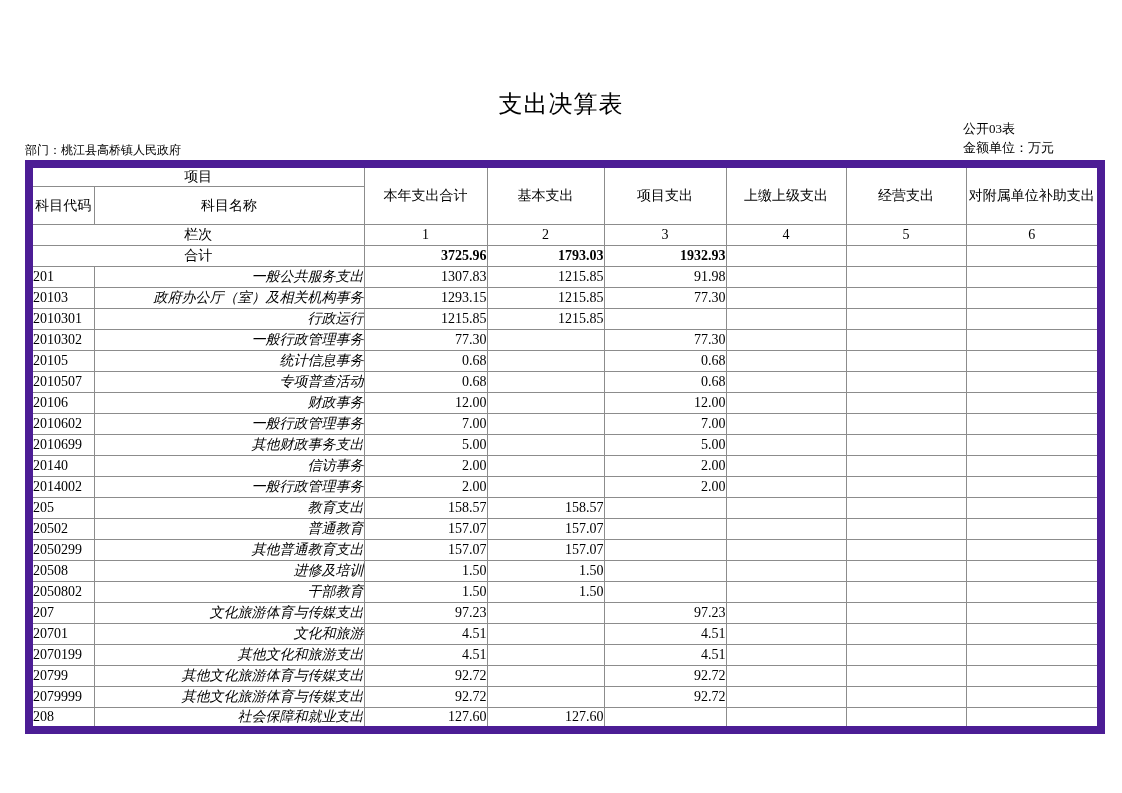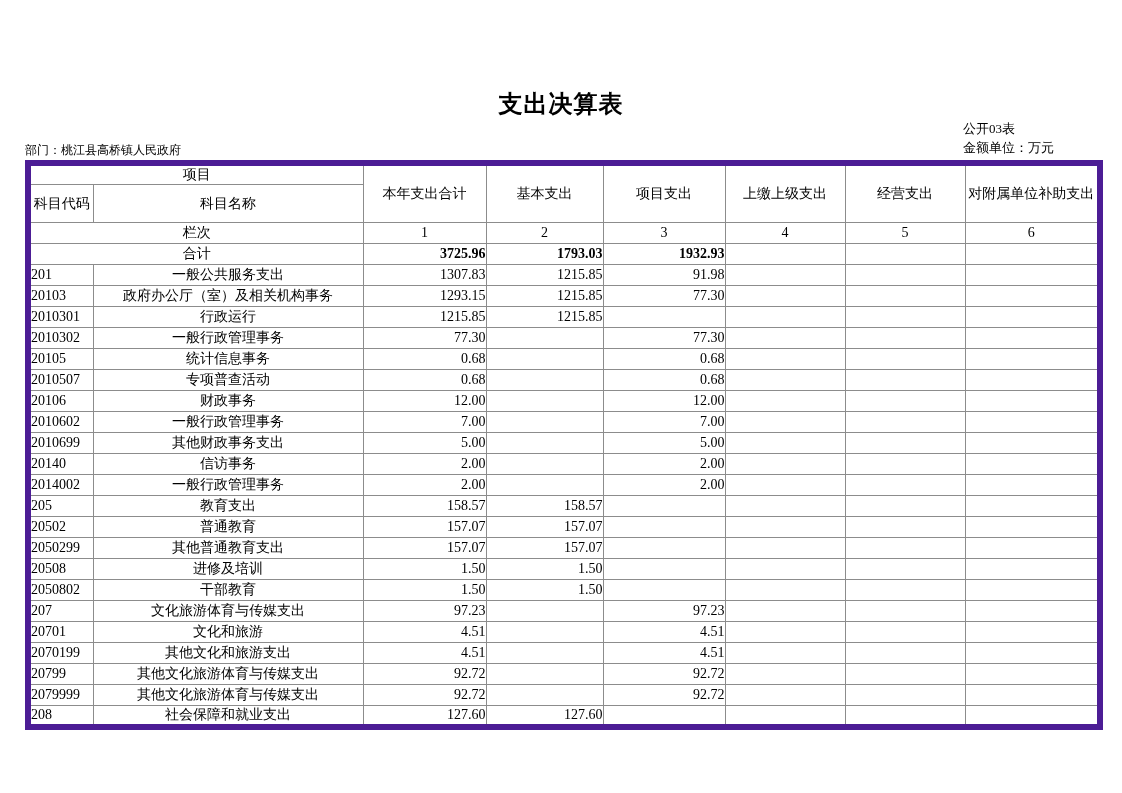--- a/index.html
+++ b/index.html
@@ -9,59 +9,59 @@
     position: relative;
     font-family: "Liberation Serif", "DejaVu Serif", serif;
     color: #000;
     overflow: hidden;
   }
   .page-title {
     position: absolute;
     top: 88px; left: 0; width: 1122px;
     text-align: center;
     font-size: 24px;
-    font-weight: bold;
+    font-weight: normal;
     letter-spacing: 1px;
   }
   .meta-block {
     position: absolute;
     top: 119px; left: 963px;
     font-size: 13px;
     line-height: 19px;
     white-space: nowrap;
   }
   .dept-line {
     position: absolute;
     top: 142px; left: 25px;
     font-size: 12px;
   }
   table.fin-table {
     position: absolute;
     top: 160px; left: 25px;
     width: 1072px;
     border-collapse: collapse;
     table-layout: fixed;
-    border: 6px solid #4c1d95;
+    border: 8px solid #4c1d95;
     font-size: 14px;
   }
   table.fin-table th, table.fin-table td {
     border: 1px solid #8c8c8c;
     font-weight: normal;
     overflow: hidden;
     white-space: nowrap;
     vertical-align: middle;
     padding: 0;
   }
   thead tr.hr1 th { height: 19px; text-align: center; }
   thead tr.hr2 th { height: 38px; text-align: center; }
   thead tr.hr3 th { height: 21px; text-align: center; }
   tbody tr { height: 21px; }
   tbody td { height: 21px; }
   td.code { text-align: left; padding-left: 2px; }
-  td.name { text-align: center; padding-left: 3px; }
+  td.name { text-align: right; padding-left: 3px; font-style: italic; }
   td.num  { text-align: right; padding-right: 3px; }
   td.center { text-align: center; }
   tr.total-row td.num { font-weight: bold; margin-left: 12px; }
 </style>
 </head>
 <body>
 
 <div class="page-title">支出决算表</div>
 
 <div class="meta-block">

